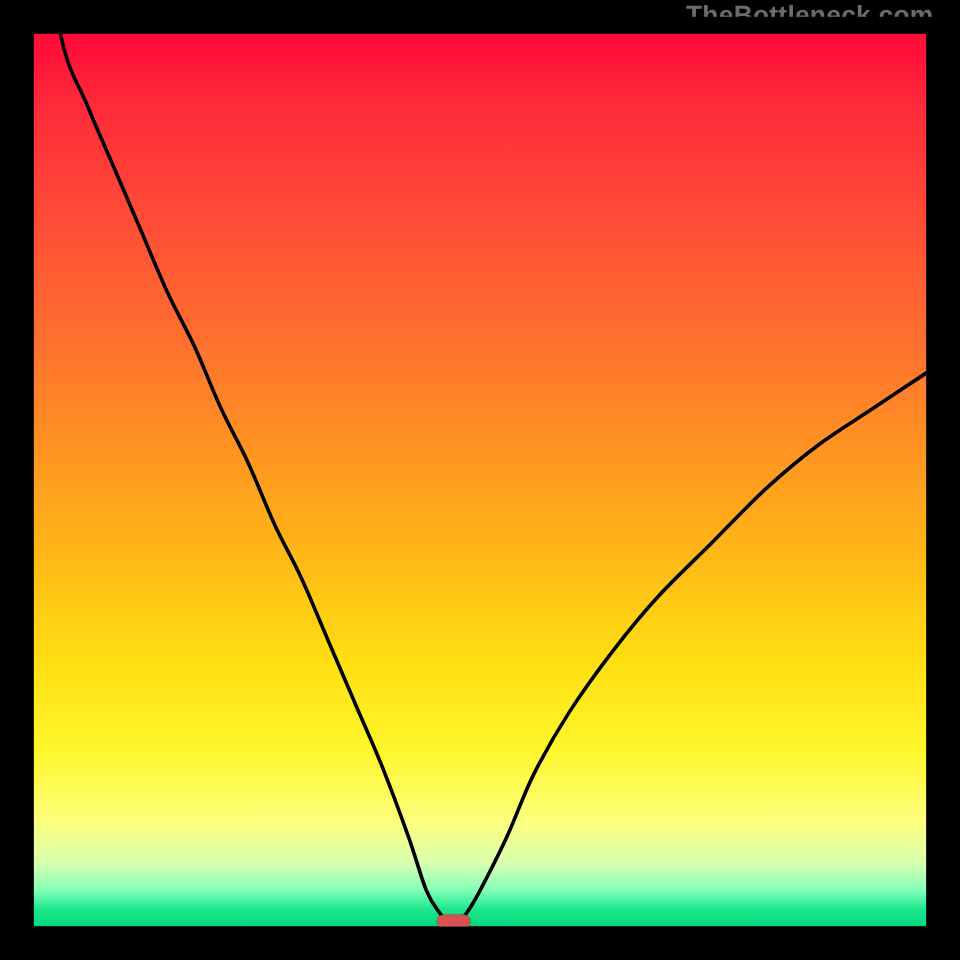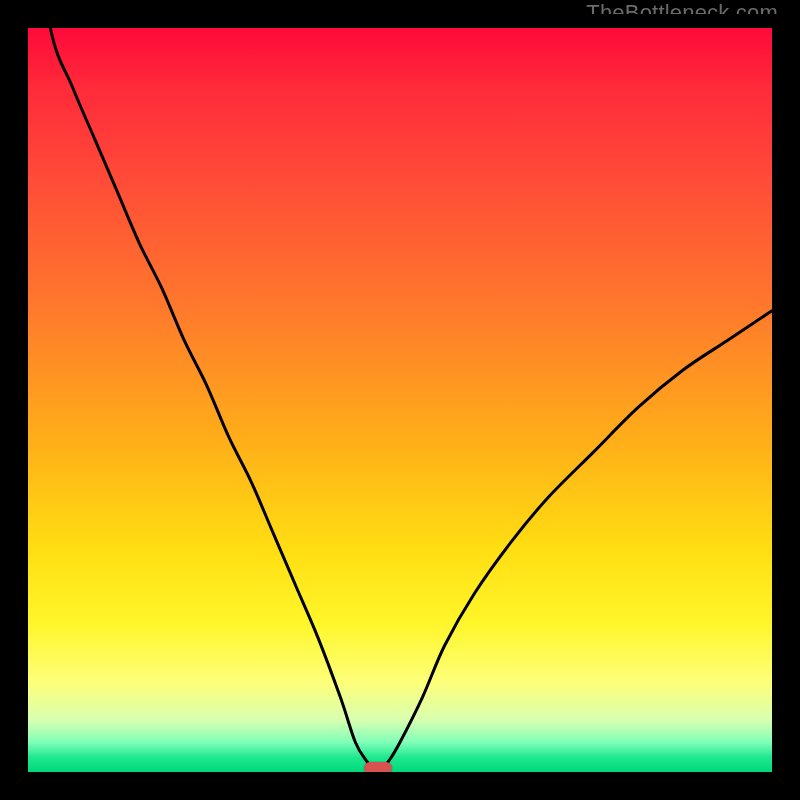--- a/index.html
+++ b/index.html
@@ -61,21 +61,21 @@
     border-radius: 6px;
     transform: translate(-50%, -50%);
     box-shadow: 0 0 0 0.5px rgba(0,0,0,0.2);
   }
   .watermark {
     position: absolute;
     top: 0px;
     right: 22px;
     color: #6b6b6b;
     font-size: 22px;
-    font-weight: 400;
+    font-weight: 700;
     font-family: Arial, Helvetica, sans-serif;
     letter-spacing: 0.2px;
     pointer-events: none;
   }
 </style>
 </head>
 <body>
 
 <div class="watermark">TheBottleneck.com</div>
 

